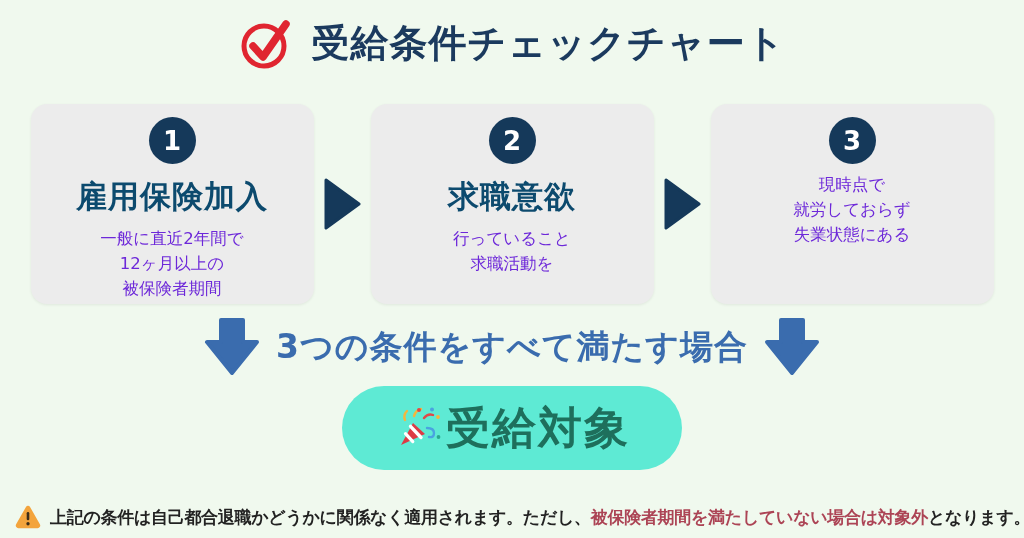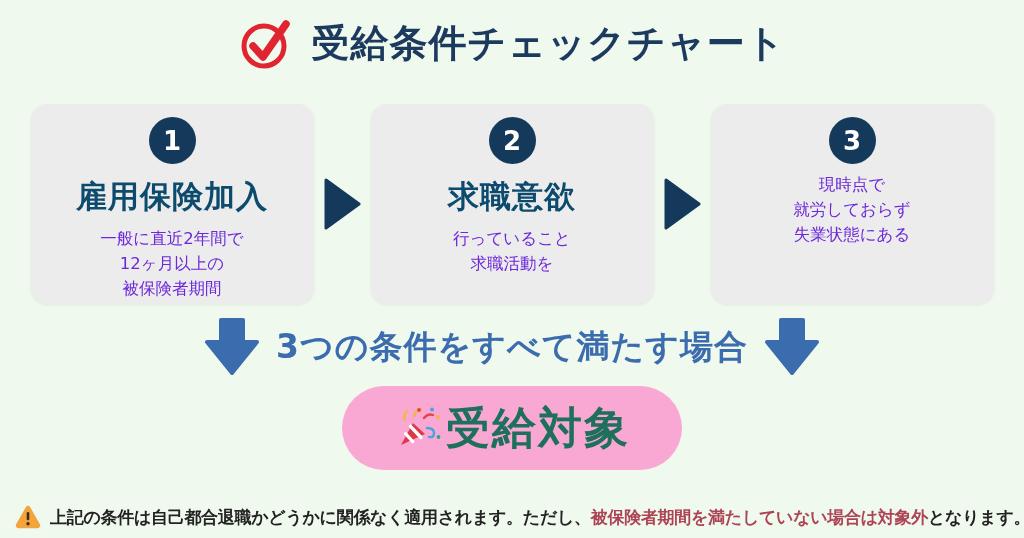--- a/index.html
+++ b/index.html
@@ -63,21 +63,21 @@
     height: 60px;
   }
   .condition-text {
     color: #3a6cae; font-size: 33px; font-weight: 800; letter-spacing: 1px;
   }
 
   
   .result-row { margin-top: 9px; display: flex; justify-content: center; }
   .result-badge {
     height: 84px; border-radius: 42px;
-    background: #f9a8d4;
+    background: #5eead4;
     display: flex; align-items: center; justify-content: center;
     gap: 4px; padding: 0 52px;
   }
   .result-label {
     color: #1e6f5c; font-size: 44px; font-weight: 800; letter-spacing: 2px;
   }
 
   
   .note-row {
     margin-top: 34px;

